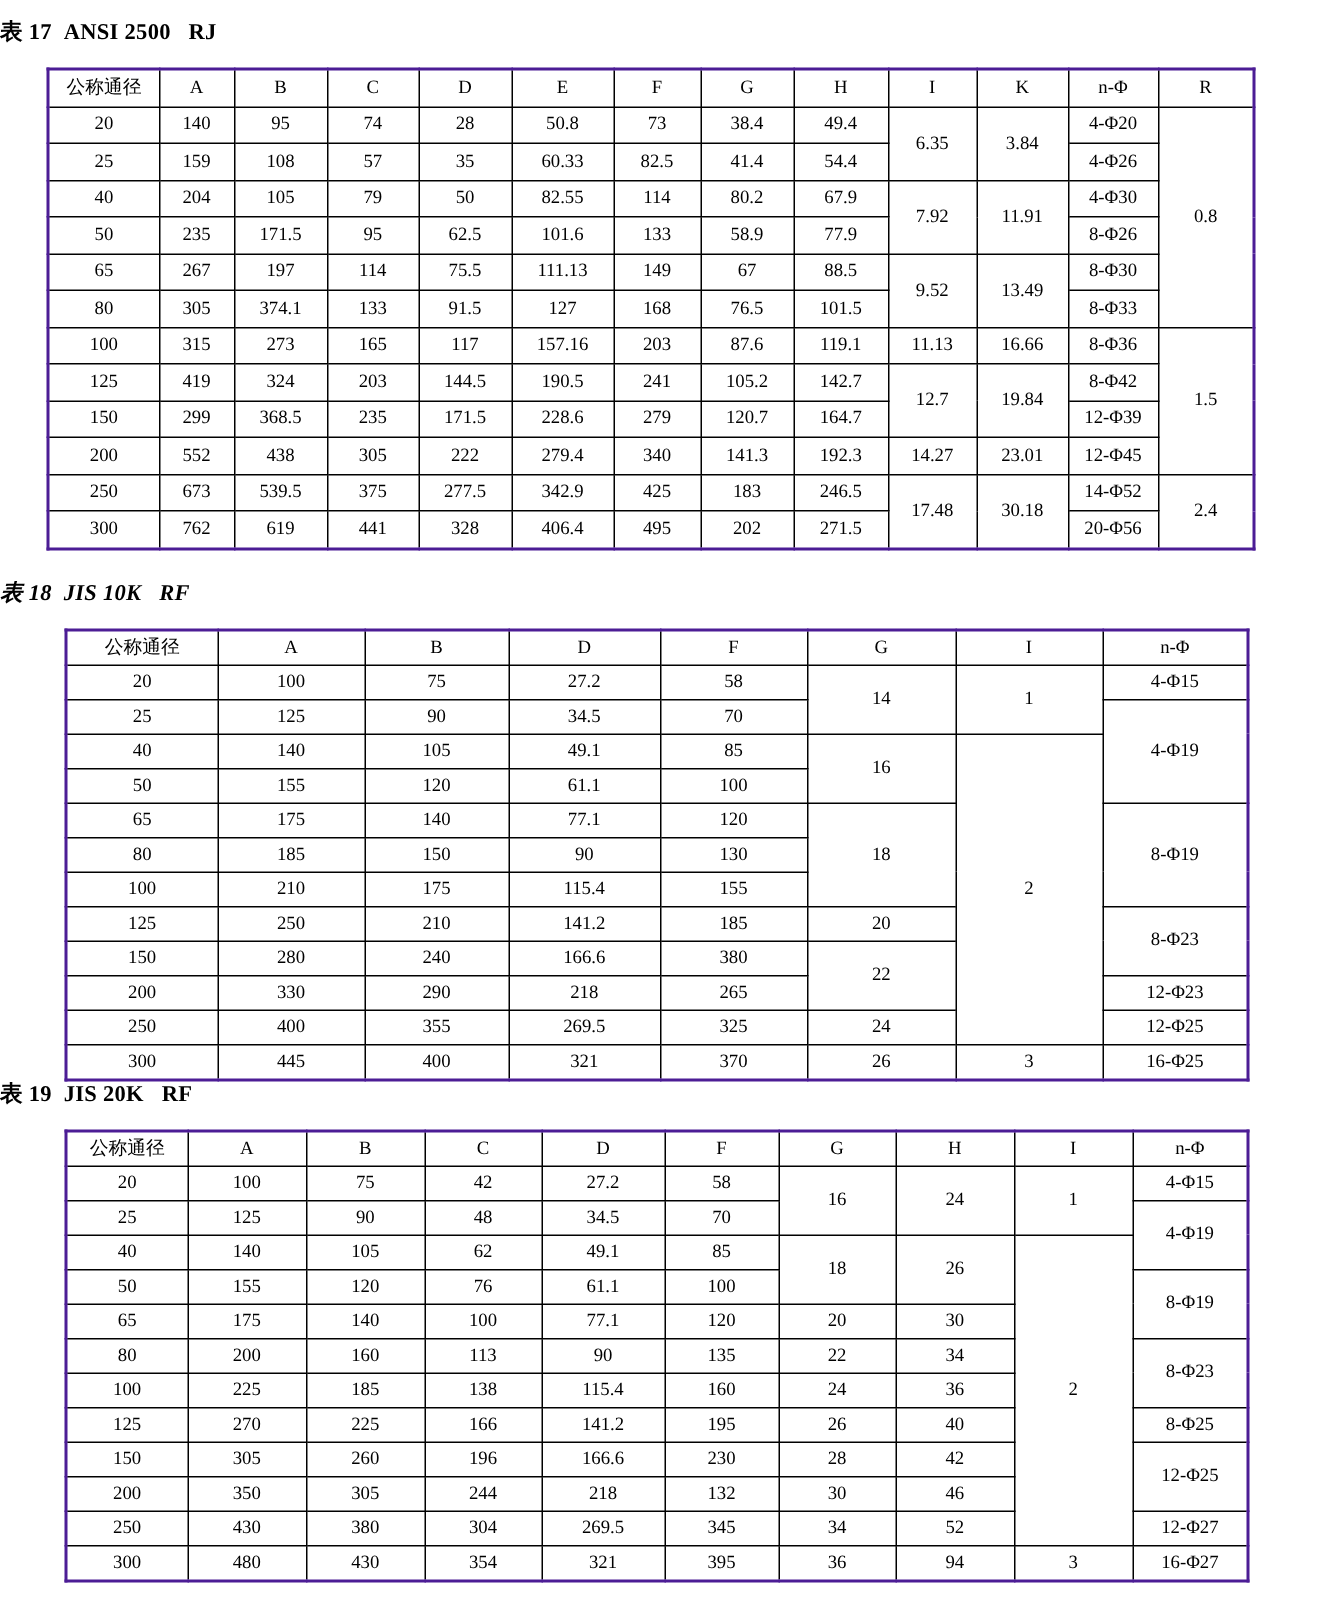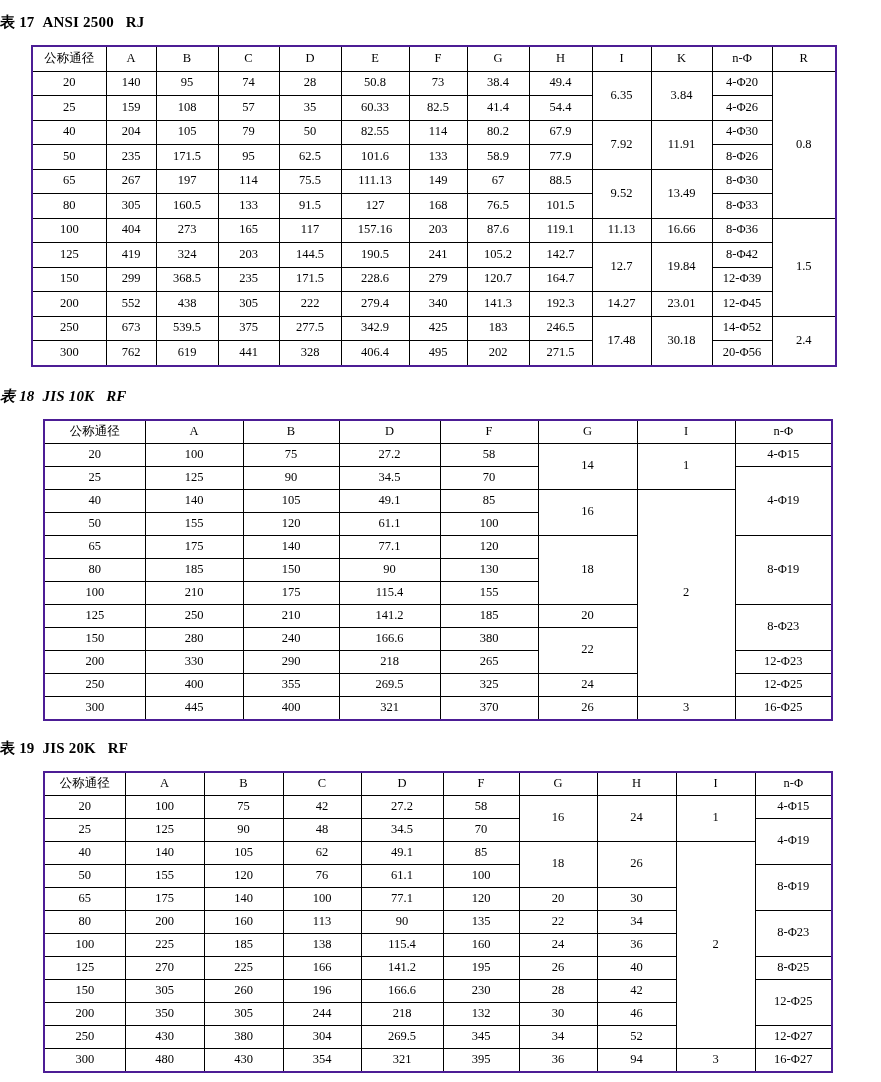--- a/index.html
+++ b/index.html
@@ -17,21 +17,21 @@
   .doc-title {
     text-align: left;
     font-weight: bold;
     font-size: 15px;
     line-height: 19px;
     white-space: pre;
     letter-spacing: 0.2px;
   }
   #title-17 { margin-top: 13px; }
   #title-18 { margin-top: 20px; font-style: italic; }
-  #title-19 { margin-top: 18px; }
+  #title-19 { }
 
   table.spec {
     border-collapse: collapse;
     table-layout: fixed;
     border: 2px solid #4c1d95;
     margin-top: 13px;
   }
   table.spec th, table.spec td {
     border: 1px solid #000;
     text-align: center;
@@ -154,32 +154,32 @@
         <td>149</td>
         <td>67</td>
         <td>88.5</td>
         <td rowspan="2">9.52</td>
         <td rowspan="2">13.49</td>
         <td>8-Φ30</td>
       </tr>
       <tr>
         <td>80</td>
         <td>305</td>
-        <td>160.5</td>
+        <td>374.1</td>
         <td>133</td>
         <td>91.5</td>
         <td>127</td>
         <td>168</td>
         <td>76.5</td>
         <td>101.5</td>
         <td>8-Φ33</td>
       </tr>
       <tr>
         <td>100</td>
-        <td>404</td>
+        <td>315</td>
         <td>273</td>
         <td>165</td>
         <td>117</td>
         <td>157.16</td>
         <td>203</td>
         <td>87.6</td>
         <td>119.1</td>
         <td>11.13</td>
         <td>16.66</td>
         <td>8-Φ36</td>

